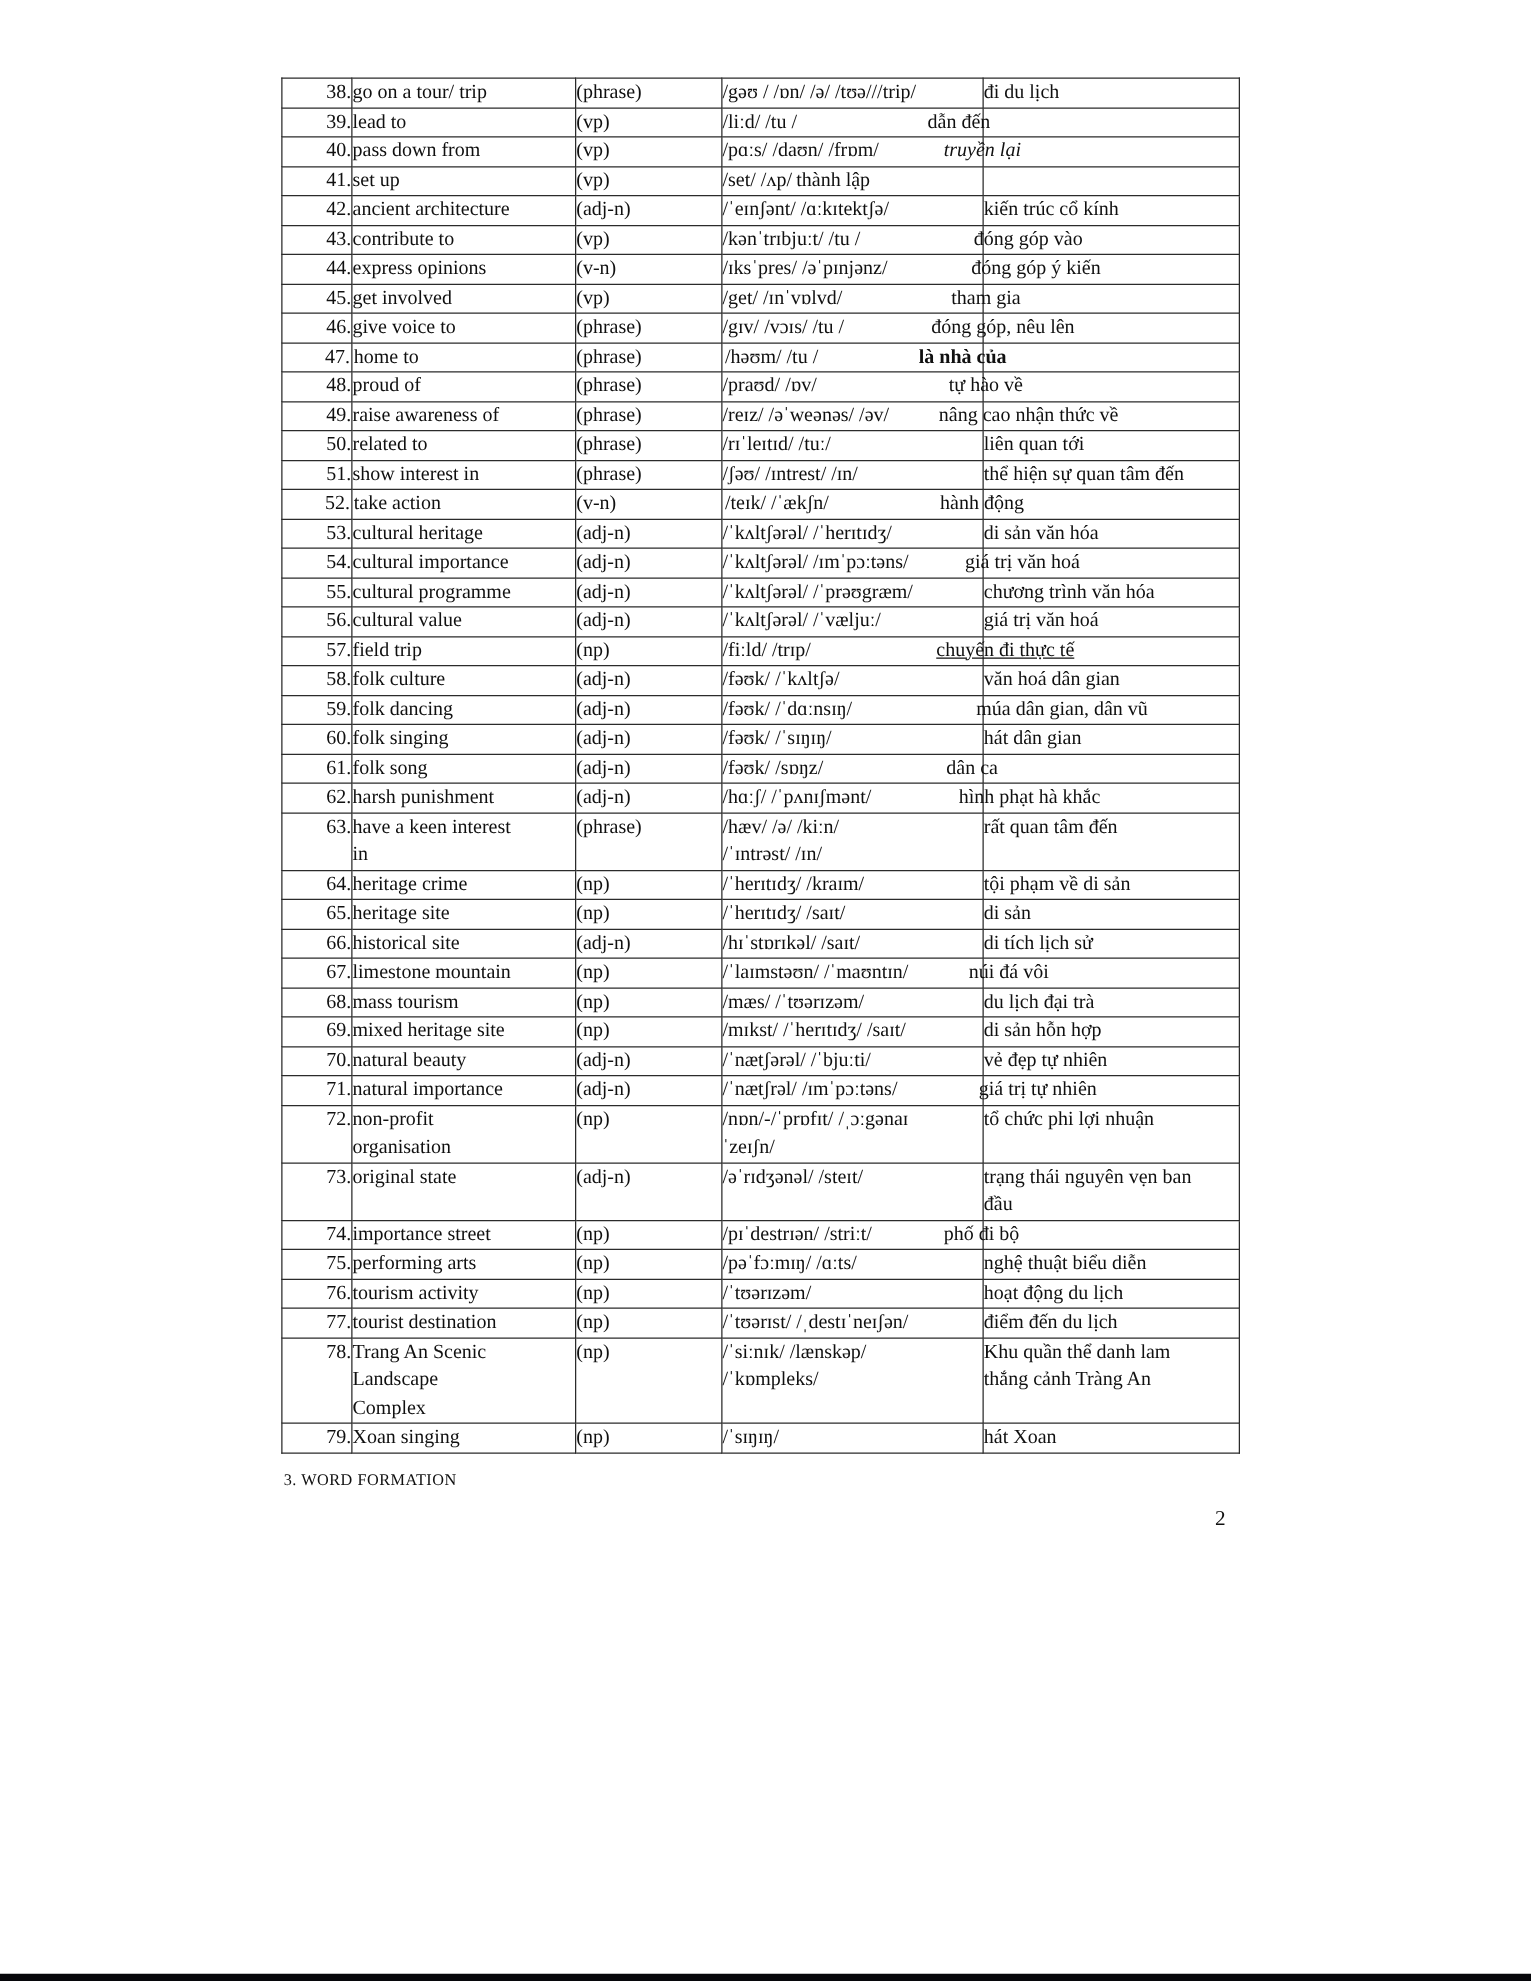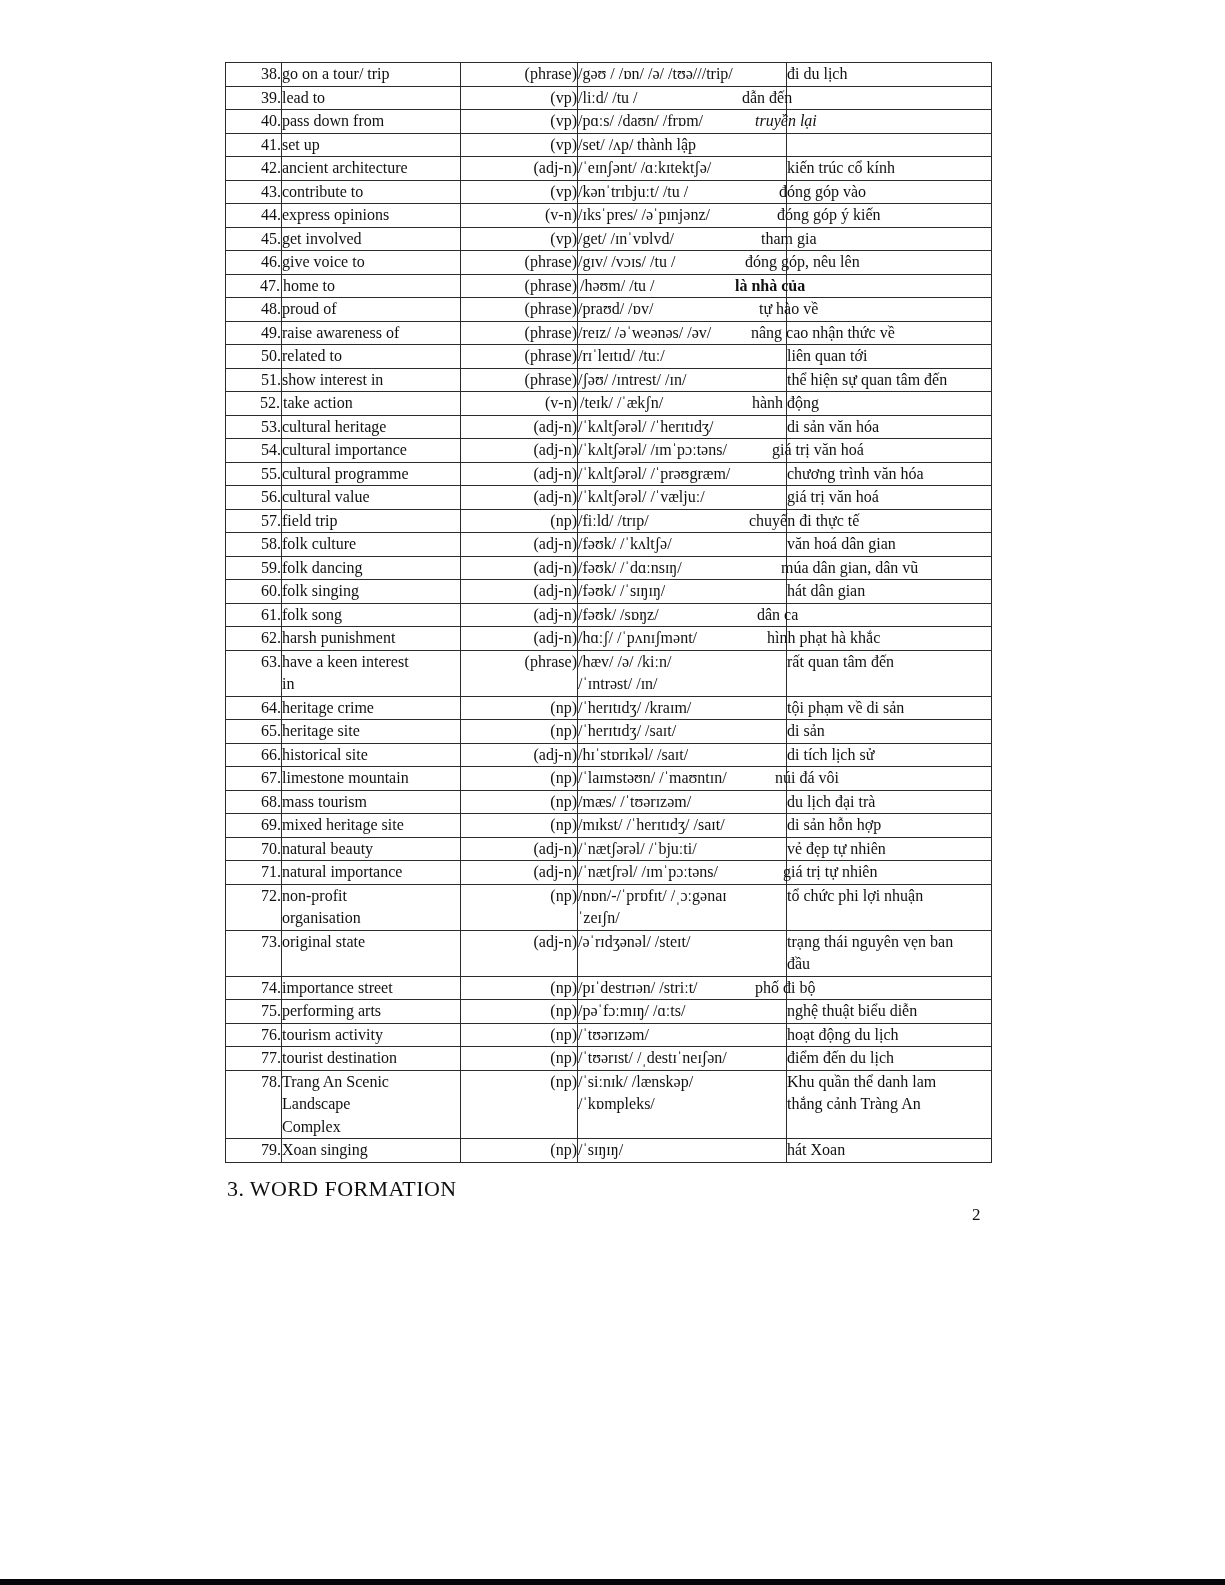--- a/index.html
+++ b/index.html
@@ -12,27 +12,27 @@
     position:absolute;left:225px;top:62px;width:766px;
     border-collapse:collapse;table-layout:fixed;padding-left:24px;
   }
   table.vocab td{
     border:1px solid #2b2b2b;padding:0;vertical-align:top;
     font-size:16px;line-height:22.5px;
   }
   .ln{white-space:nowrap;position:relative;}
   td.num{text-align:right;padding-right:3px;}
   td.term{padding-left:7px;}
-  td.pos{text-align:right;}
+  td.pos{text-align:left;}
   td.pron{padding-left:6px;}
   td.meaning{padding-left:6px;}
   tr.tight td.num{padding-right:1px;}
   tr.tight td.term{padding-left:1px;}
   tr.tight td.pron{padding-left:2px;}
-  .heading{position:absolute;left:227px;top:1176px;font-size:22px;letter-spacing:0.4px;}
+  .heading{position:absolute;left:227px;top:1176px;font-size:13px;letter-spacing:0.4px;}
   .pagenum{position:absolute;left:972px;top:1205px;font-size:17px;}
   .bottom-bar{position:absolute;left:0;right:0;bottom:0;height:6px;background:#06060a;}
 </style>
 </head>
 <body>
 
 <div class="page">
 
   <table class="vocab">
     <colgroup>
@@ -293,21 +293,21 @@
         <tr>
           <td class="num">57.</td>
           <td class="term">
             <div class="ln">field trip</div>
           </td>
           <td class="pos">(np)</td>
           <td class="pron">
             <div class="ln">/fiːld/ /trɪp/</div>
           </td>
           <td class="meaning">
-            <div class="ln" style="margin-left: -38px;">chuyến đi thực tế</div>
+            <div class="ln" style="margin-left: -38px; text-decoration: underline;">chuyến đi thực tế</div>
           </td>
         </tr>
         <tr>
           <td class="num">58.</td>
           <td class="term">
             <div class="ln">folk culture</div>
           </td>
           <td class="pos">(adj-n)</td>
           <td class="pron">
             <div class="ln">/fəʊk/ /ˈkʌltʃə/</div>

